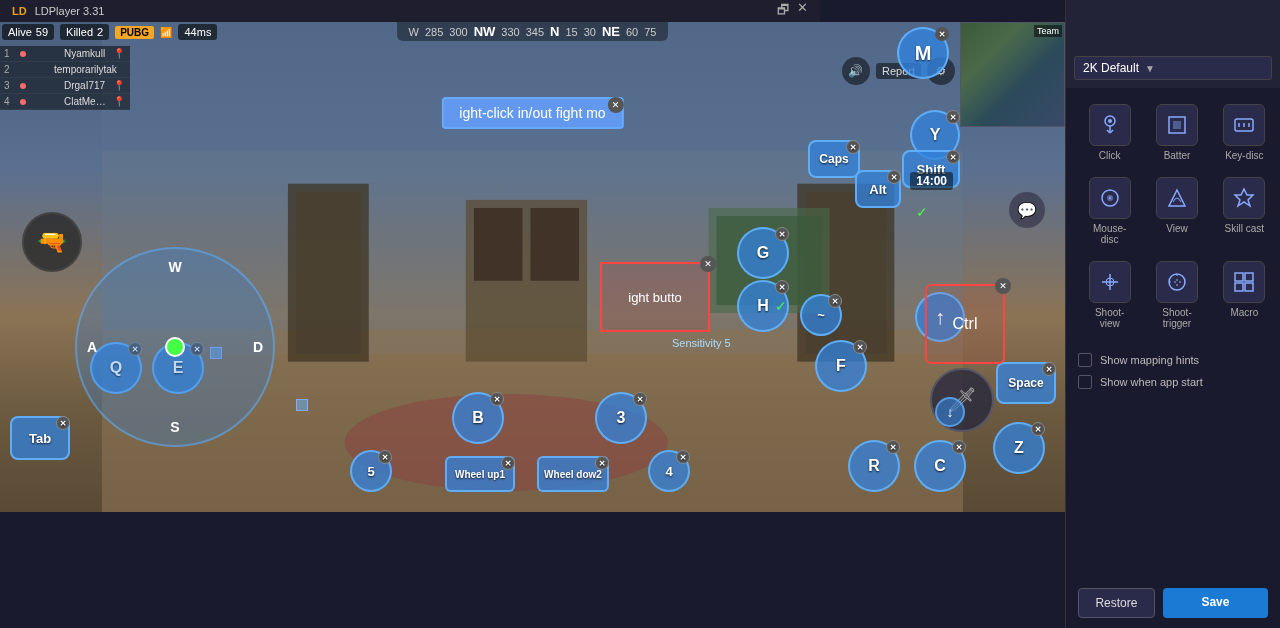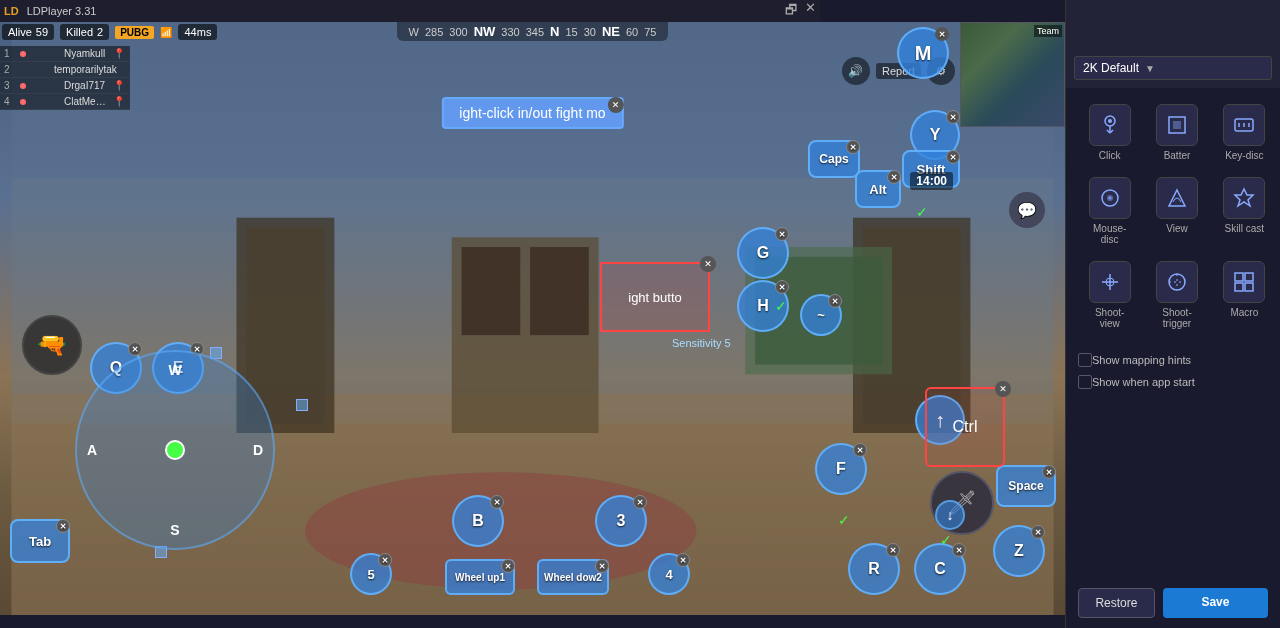--- a/index.html
+++ b/index.html
@@ -1,31 +1,31 @@
 <!DOCTYPE html>
 <html><head>
   <meta charset="utf-8">
   <style>
     * { margin: 0; padding: 0; box-sizing: border-box; }
     body { width: 1280px; height: 628px; overflow: hidden; font-family: 'Segoe UI', Arial, sans-serif; background: #1a1a2e; }
 
     
     #titlebar {
       position: absolute; top: 0; left: 0; width: 820px; height: 22px;
-      background: #1e1e2e; display: flex; align-items: center; padding: 0 4px;
+      background: #1e1e2e; display: flex; align-items: center; padding: 0 12px;
       z-index: 100;
     }
     #titlebar .logo { color: #e8a020; font-size: 11px; font-weight: bold; margin-right: 8px; }
     #titlebar .title { color: #ccc; font-size: 11px; }
     #titlebar .window-controls { margin-left: auto; display: flex; gap: 8px; }
     #titlebar .window-controls span { color: #aaa; font-size: 13px; cursor: pointer; }
 
     
     #game-viewport {
-      position: absolute; top: 22px; left: 0; width: 1065px; height: 593px;
+      position: absolute; top: 22px; left: 0; width: 1065px; height: 490px;
       background: linear-gradient(180deg, #4a6080 0%, #5a7090 30%, #8b7355 60%, #6b5a40 80%, #5a4a35 100%);
       overflow: hidden;
     }
     .hud-badge { background: rgba(0,0,0,0.6); color: #fff; font-size: 11px; padding: 2px 6px; border-radius: 3px; display: flex; align-items: center; gap: 4px; }
     .hud-pubg { background: #f5a623; color: #000; font-size: 10px; font-weight: bold; padding: 1px 5px; border-radius: 2px; }
     .hud-signal { color: #adf; font-size: 10px; }
 
     #hud-compass {
       position: absolute; top: 0; left: 50%; transform: translateX(-50%);
       display: flex; align-items: center; gap: 6px; padding: 2px 12px;
@@ -195,21 +195,21 @@
       background: #2a2a4a; border: 1px solid #444; border-radius: 6px;
       display: flex; align-items: center; justify-content: center;
       color: #8af; font-size: 18px;
     }
     .tool-label { color: #aaa; font-size: 10px; text-align: center; }
 
     #checkboxes {
       padding: 8px 12px; display: flex; flex-direction: column; gap: 8px;
     }
     .checkbox-row {
-      display: flex; align-items: center; gap: 0; cursor: pointer;
+      display: flex; align-items: center; gap: 8px; cursor: pointer;
     }
     .checkbox-box {
       width: 14px; height: 14px; border: 1px solid #556; background: #1a1a2e;
       border-radius: 2px;
     }
     .checkbox-label { color: #bbb; font-size: 11px; }
 
     #panel-footer {
       margin-top: auto; padding: 10px 12px;
       display: flex; gap: 8px;

